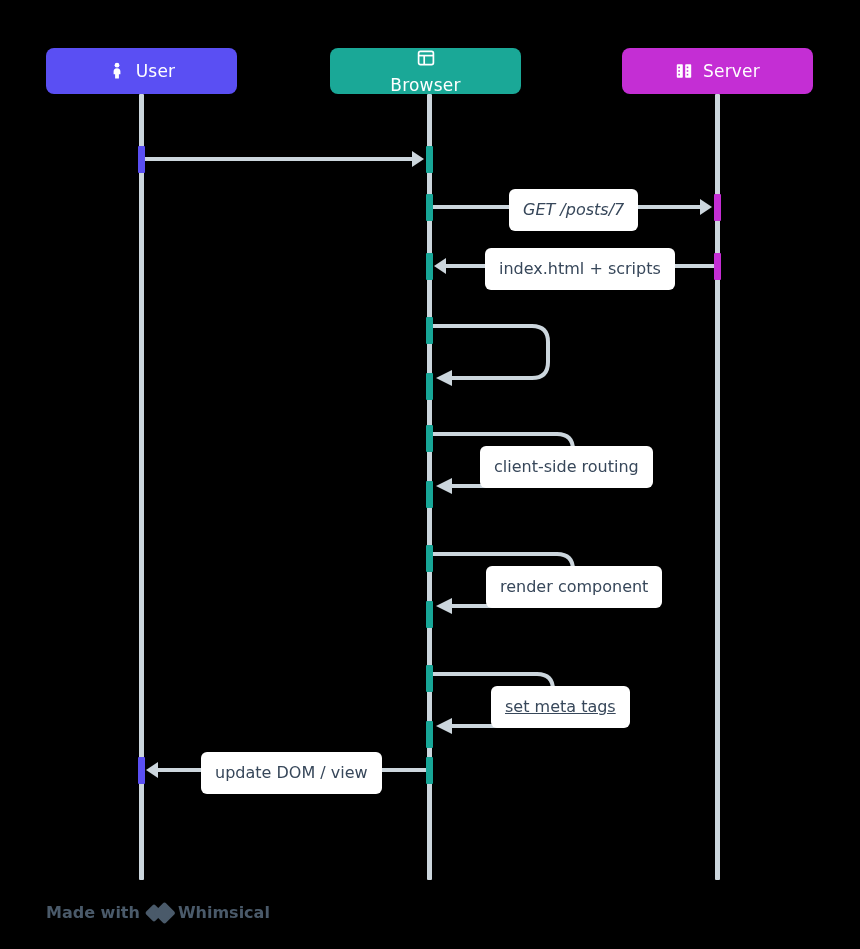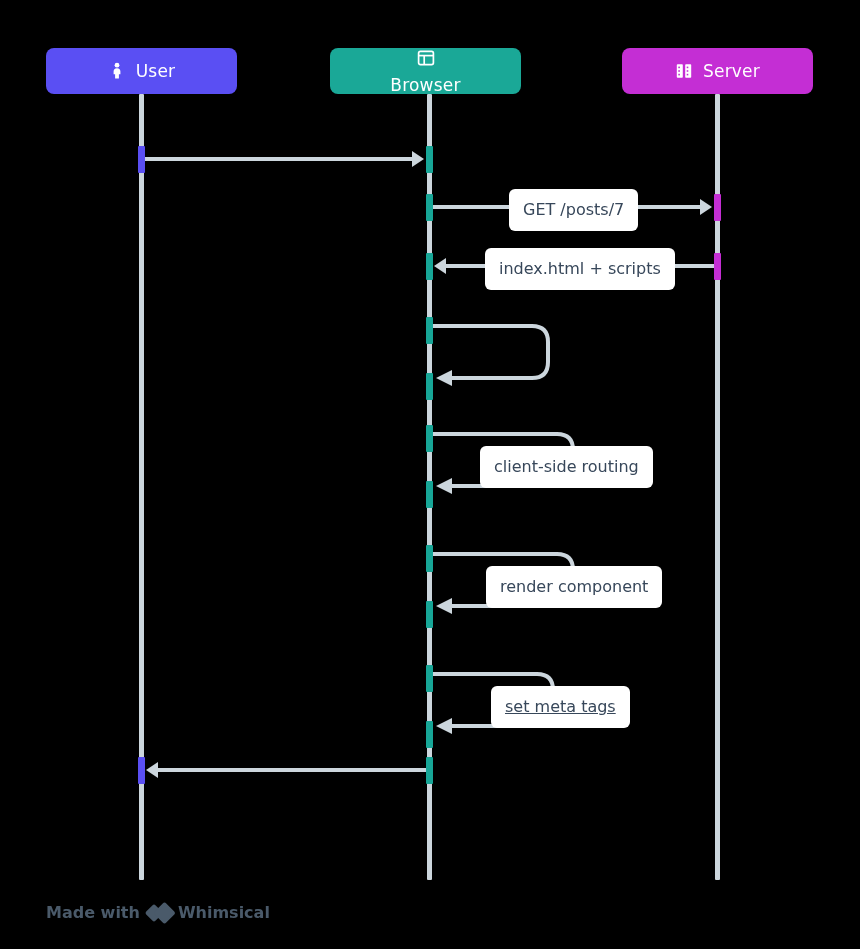--- a/index.html
+++ b/index.html
@@ -190,31 +190,32 @@
     <path d="M 3 4 L 127 4 Q 143 4 143 20 L 143 40 Q 143 56 127 56 L 22 56"></path>
     <polygon points="22,48 6,56 22,64"></polygon>
   </svg>
 
   <svg class="selfloop" style="left:430px; top:670px;" width="145" height="70" viewBox="0 0 145 70">
     <path d="M 3 4 L 107 4 Q 123 4 123 20 L 123 40 Q 123 56 107 56 L 22 56"></path>
     <polygon points="22,48 6,56 22,64"></polygon>
   </svg>
 
 
-  <div class="msg-label" style="left:509px; top:189px;">GET /posts/7</div>
+  <div class="msg-label" style="left:509px; top:189px;font-style:italic;">GET /posts/7</div>
 
   <div class="msg-label" style="left:485px; top:248px;">index.html + scripts</div>
 
 
   <div class="msg-label" style="left:480px; top:446px;text-align:center;">client-side routing</div>
 
   <div class="msg-label" style="left:486px; top:566px;">render component</div>
 
   <div class="msg-label" style="left:491px; top:686px;text-decoration:underline;">set meta tags</div>
 
+  <div class="msg-label" style="left:201px; top:752px;">update DOM / view</div>
 
   <div class="participant" style="left:46px; top:48px; width:191px; background:#5a4ff3;">
     <span class="p-icon">
       <svg width="18" height="18" viewBox="0 0 18 18">
         <circle cx="9" cy="3.2" r="2.4" fill="#ffffff"></circle>
         <path d="M9 6.2 C6.6 6.2 5.6 7.6 5.6 9.4 L5.6 12.2 L7.1 12.2 L7.1 16.6 L10.9 16.6 L10.9 12.2 L12.4 12.2 L12.4 9.4 C12.4 7.6 11.4 6.2 9 6.2 Z" fill="#ffffff"></path>
       </svg>
     </span>
     <span class="p-label">User</span>
   </div>

